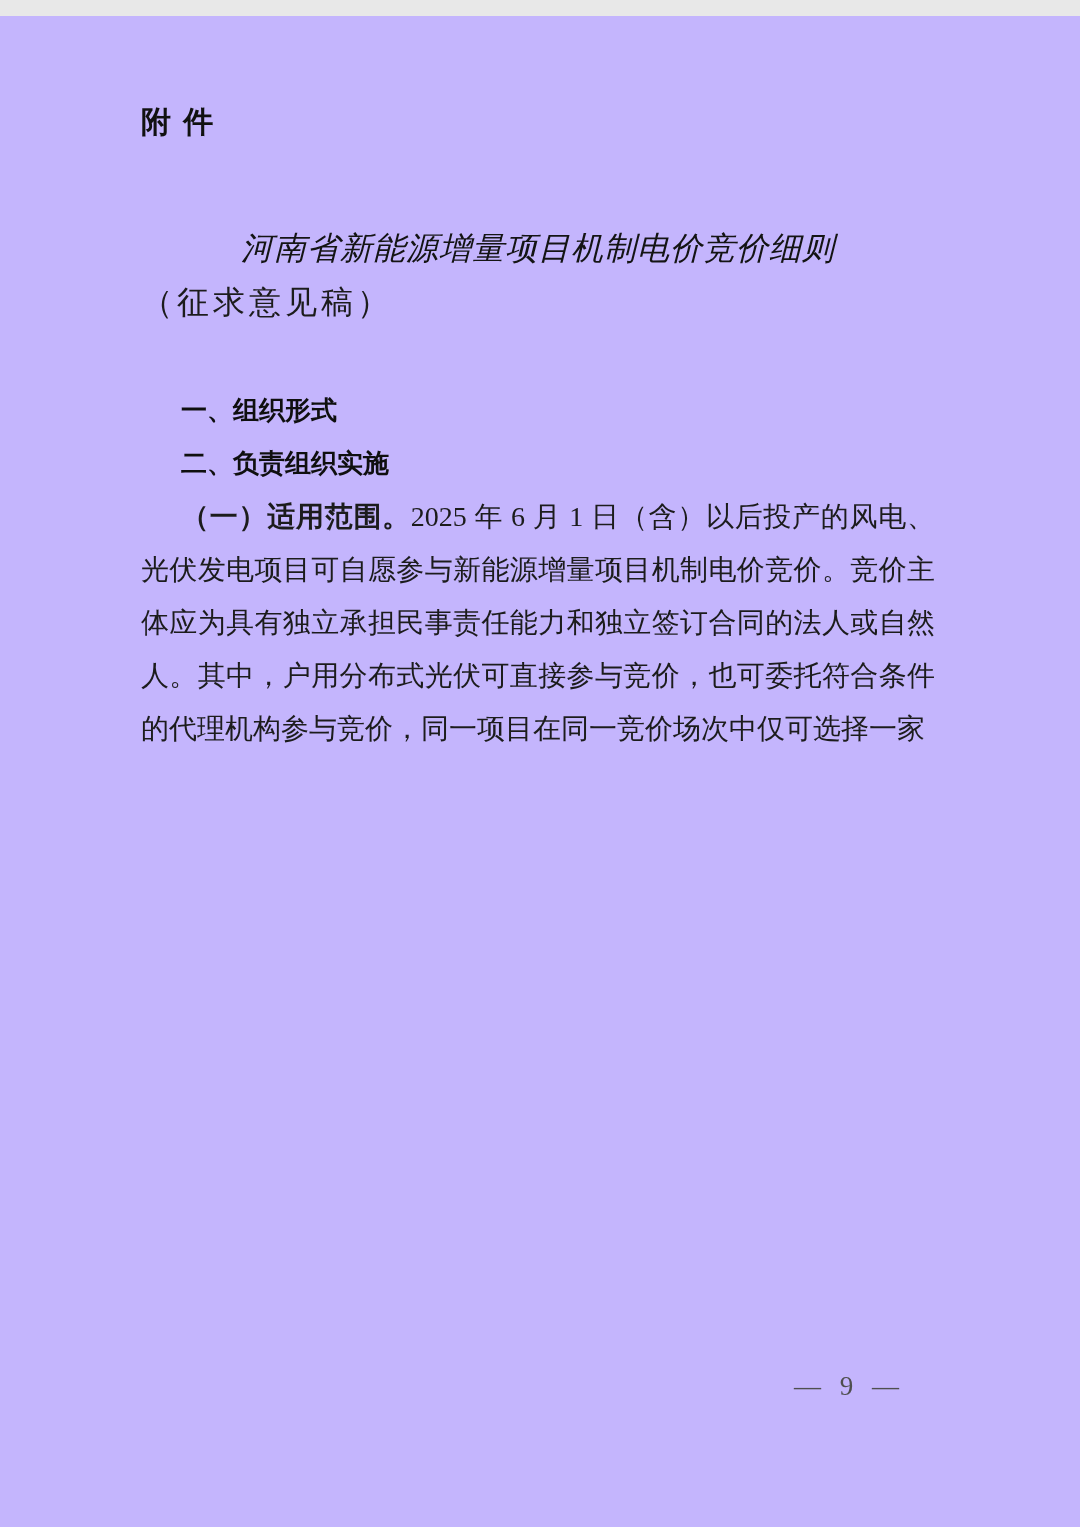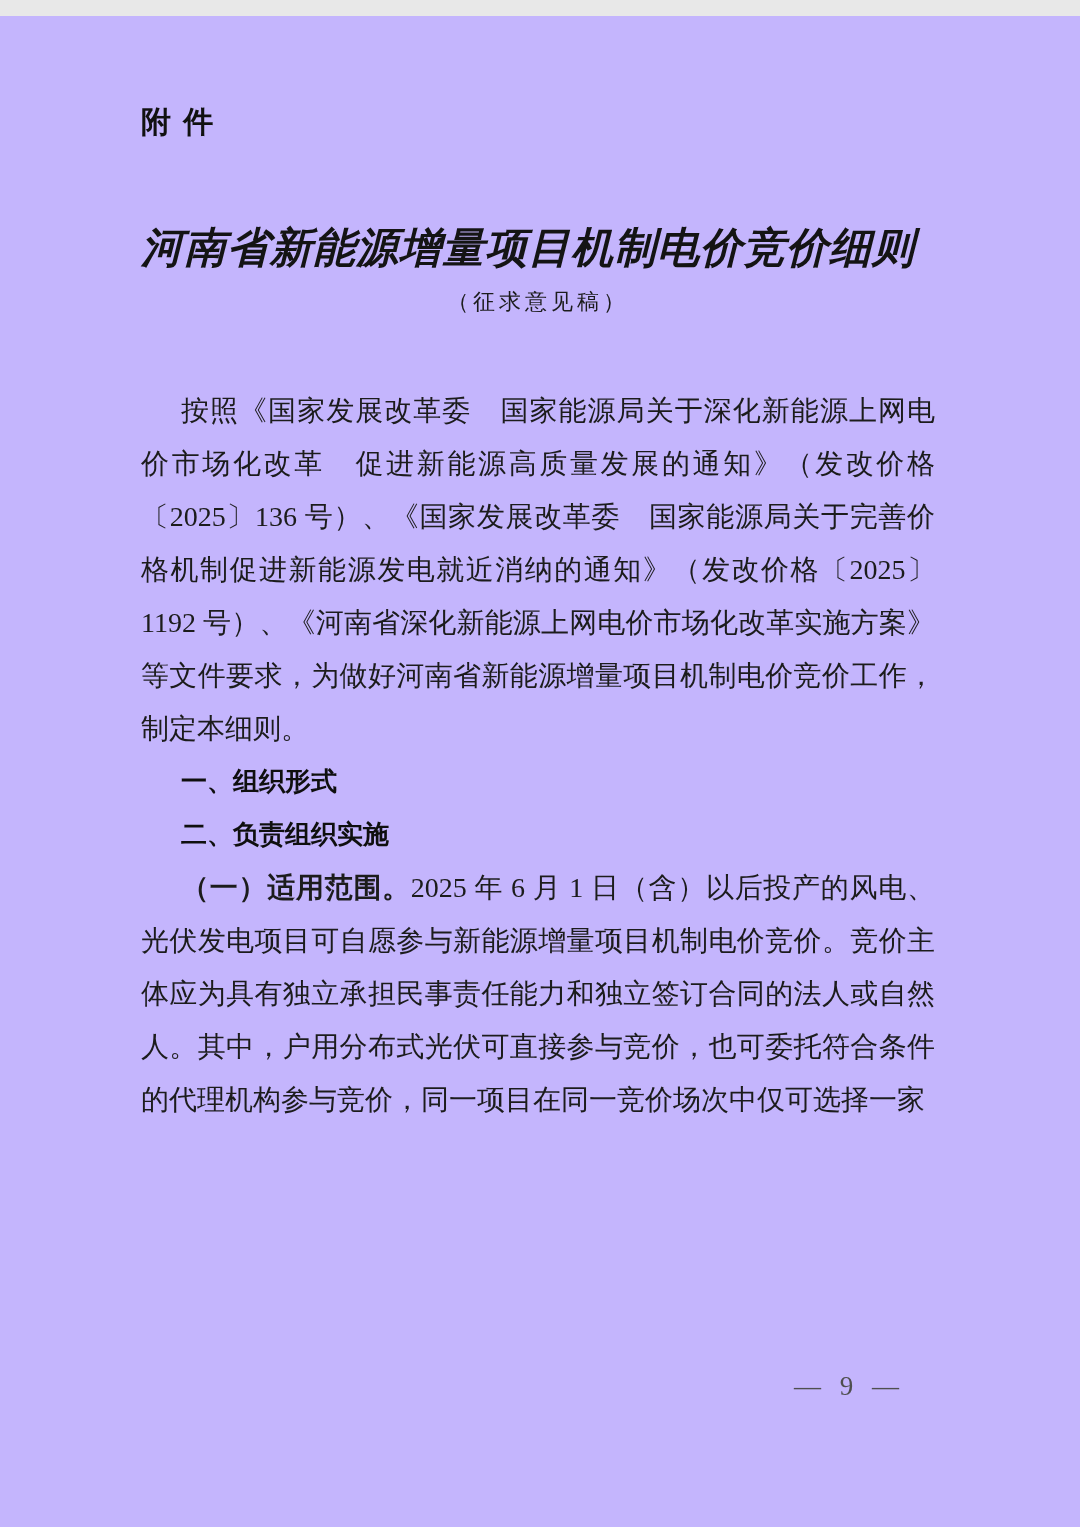--- a/index.html
+++ b/index.html
@@ -18,34 +18,33 @@
   .attachment {
     font-family: "Liberation Sans", "DejaVu Sans", sans-serif;
     font-weight: 600;
     font-size: 30px;
     line-height: 38px;
     letter-spacing: 2px;
     color: #111111;
   }
   .doc-title {
     margin-top: 81px;
-    text-align: left;
+    text-align: center;
     font-family: "DejaVu Serif", "Liberation Serif", serif;
     font-style: italic;              
-    font-weight: 700;
-    font-size: 42px;
+    font-weight: 400;
+    font-size: 32px;
     line-height: 52px;
     letter-spacing: 1px;
     color: #141414;
   }
   .doc-subtitle {
     margin-top: 10px;
-    text-align: center;
     font-family: "Liberation Serif", "DejaVu Serif", serif;
-    font-size: 22px;
+    font-size: 32px;
     line-height: 36px;
     letter-spacing: 4px;
     color: #1c1c1c;
   }
   .doc-body {
     margin-top: 64px;
     font-size: 28px;
     line-height: 53px;
     text-align: justify;
     text-justify: inter-ideograph;
@@ -84,21 +83,20 @@
 <div class="page">
 
   <div class="attachment">附 件</div>
 
   <h1 class="doc-title">河南省新能源增量项目机制电价竞价细则</h1>
 
   <div class="doc-subtitle">（征求意见稿）</div>
 
   <div class="doc-body">
 
-    <p>按照《国家发展改革委　国家能源局关于深化新能源上网电价市场化改革　促进新能源高质量发展的通知》（发改价格〔2025〕136 号）、《国家发展改革委　国家能源局关于完善价格机制促进新能源发电就近消纳的通知》（发改价格〔2025〕1192 号）、《河南省深化新能源上网电价市场化改革实施方案》等文件要求，为做好河南省新能源增量项目机制电价竞价工作，制定本细则。</p>
 
     <h2>一、组织形式</h2>
 
 
     <h2>二、负责组织实施</h2>
 
     <p><span class="clause-lead">（一）适用范围。</span><span>2025 年 6 月 1 日（含）以后投产的风电、光伏发电项目可自愿参与新能源增量项目机制电价竞价。竞价主体应为具有独立承担民事责任能力和独立签订合同的法人或自然人。其中，户用分布式光伏可直接参与竞价，也可委托符合条件的代理机构参与竞价，同一项目在同一竞价场次中仅可选择一家</span></p>
 
   </div>
 

